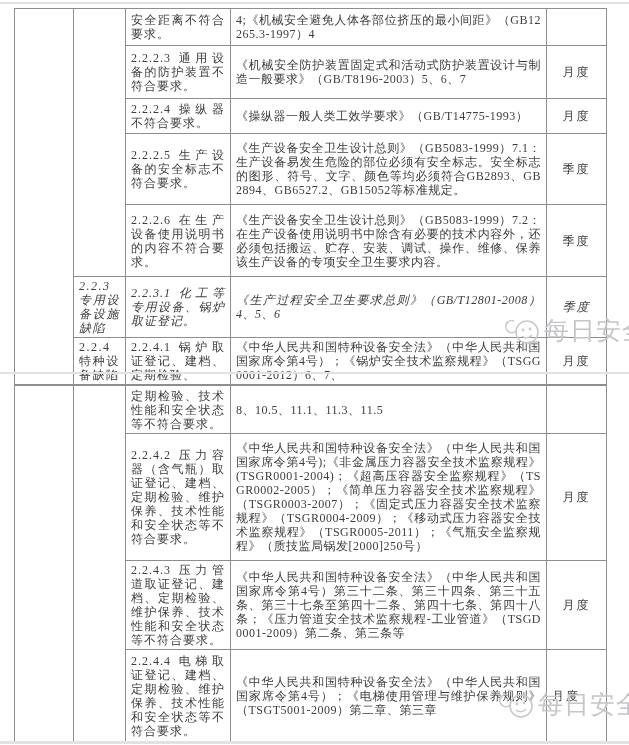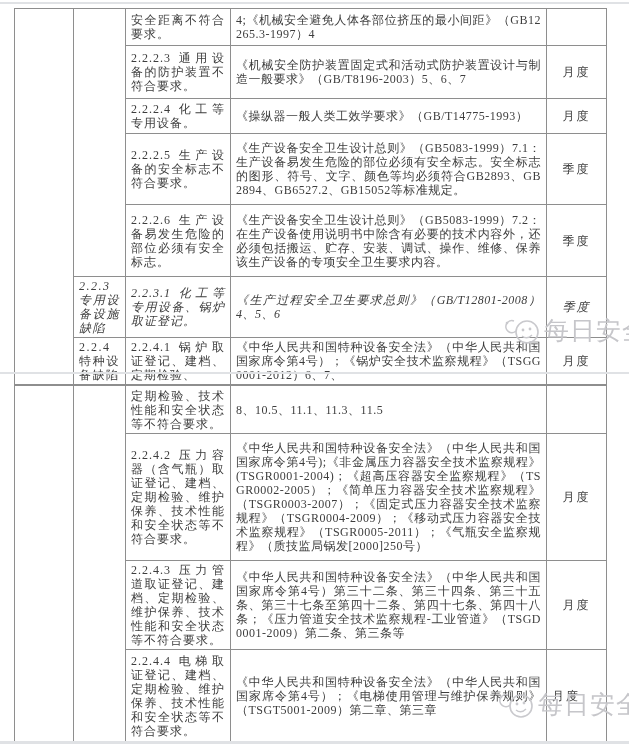--- a/index.html
+++ b/index.html
@@ -78,31 +78,31 @@
       <td class="c3 vtop">安全距离不符合要求。</td>
       <td class="c4 vtop">4;《机械安全避免人体各部位挤压的最小间距》（GB12265.3-1997）4</td>
       <td class="c5"></td>
     </tr>
     <tr>
       <td class="c3">2.2.2.3 通用设备的防护装置不符合要求。</td>
       <td class="c4">《机械安全防护装置固定式和活动式防护装置设计与制造一般要求》（GB/T8196-2003）5、6、7</td>
       <td class="c5">月度</td>
     </tr>
     <tr>
-      <td class="c3">2.2.2.4 化工等专用设备。</td>
+      <td class="c3">2.2.2.4 操纵器不符合要求。</td>
       <td class="c4">《操纵器一般人类工效学要求》（GB/T14775-1993）</td>
       <td class="c5">月度</td>
     </tr>
     <tr>
       <td class="c3">2.2.2.5 生产设备的安全标志不符合要求。</td>
       <td class="c4">《生产设备安全卫生设计总则》（GB5083-1999）7.1：生产设备易发生危险的部位必须有安全标志。安全标志的图形、符号、文字、颜色等均必须符合GB2893、GB2894、GB6527.2、GB15052等标准规定。</td>
       <td class="c5">季度</td>
     </tr>
     <tr>
-      <td class="c3">2.2.2.6 生产设备易发生危险的部位必须有安全标志。</td>
+      <td class="c3">2.2.2.6 在生产设备使用说明书的内容不符合要求。</td>
       <td class="c4">《生产设备安全卫生设计总则》（GB5083-1999）7.2：在生产设备使用说明书中除含有必要的技术内容外，还必须包括搬运、贮存、安装、调试、操作、维修、保养该生产设备的专项安全卫生要求内容。</td>
       <td class="c5">季度</td>
     </tr>
     <tr>
       <td class="c2">2.2.3 专用设备设施缺陷</td>
       <td class="c3">2.2.3.1 化工等专用设备、锅炉取证登记。</td>
       <td class="c4">《生产过程安全卫生要求总则》（GB/T12801-2008）4、5、6</td>
       <td class="c5">季度</td>
     </tr>
     <tr>

